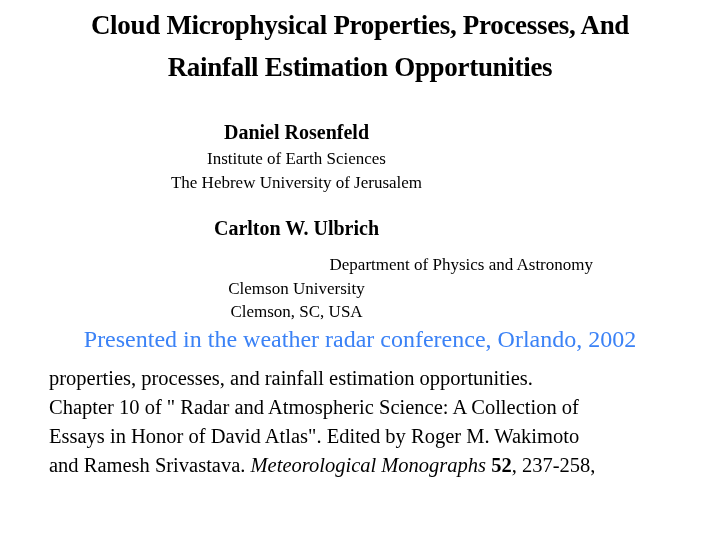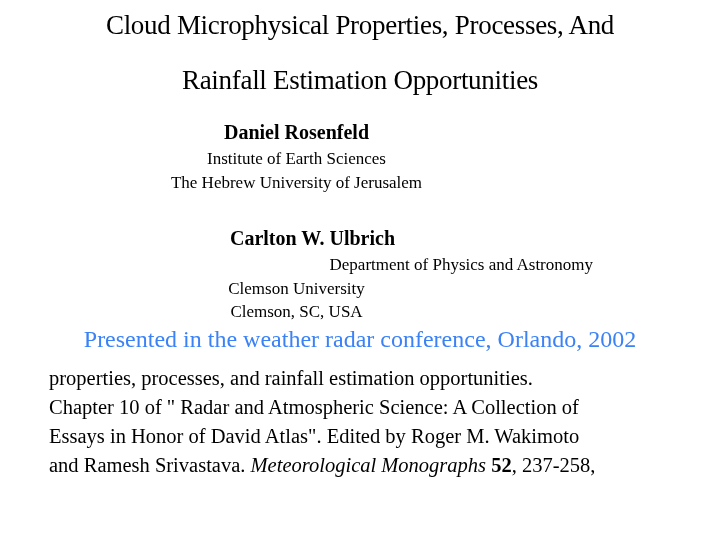--- a/index.html
+++ b/index.html
@@ -1,42 +1,42 @@
 <!DOCTYPE html>
 <html><head>
 <meta charset="utf-8">
 <style>
   html, body { margin:0; padding:0; background:#ffffff; }
   body { width:720px; height:540px; position:relative; overflow:hidden;
          font-family:"Liberation Serif", "DejaVu Serif", serif; color:#000; }
   .title { position:absolute; left:0; width:720px; text-align:center;
-           font-weight:normal; font-size:27px; letter-spacing:-0.3px; }
+           font-weight:bold; font-size:27px; letter-spacing:-0.3px; }
   .t1 { top:10px; }
-  .t2 { top:52px;margin-top:13px; }
+  .t2 { top:52px; }
   .c { position:absolute; left:0; width:593px; text-align:center; }
   .name { font-weight:bold; font-size:20px; }
   .aff { font-size:17px; }
   .red { position:absolute; left:0; width:720px; text-align:center;
          font-size:24px; color:#3b82f6; top:326px; }
   .cite { position:absolute; left:49px; top:364px; width:670px;
           font-size:20.5px; line-height:29px; }
   .cite i { font-style:italic; }
   .cite b { font-weight:bold; }
 </style>
 </head>
 <body>
 
 <div class="title t1">Cloud Microphysical Properties, Processes, And</div>
 <div class="title t2">Rainfall Estimation Opportunities</div>
 
 <div class="c name" style="top:121px;">Daniel Rosenfeld</div>
 <div class="c aff" style="top:149px;">Institute of Earth Sciences</div>
 <div class="c aff" style="top:173px;">The Hebrew University of Jerusalem</div>
 
-<div class="c name" style="top:227px;padding-left:16px;">Carlton W. Ulbrich</div>
+<div class="c name" style="top:217px;">Carlton W. Ulbrich</div>
 <div class="c aff" style="top:255px;text-align:right;">Department of Physics and Astronomy</div>
 <div class="c aff" style="top:279px;">Clemson University</div>
 <div class="c aff" style="top:302px;">Clemson, SC, USA</div>
 
 <div class="red">Presented in the weather radar conference, Orlando, 2002</div>
 
 <div class="cite">
   <div>properties, processes, and rainfall estimation opportunities.</div>
   <div>Chapter 10 of " Radar and Atmospheric Science: A Collection of</div>
   <div>Essays in Honor of David Atlas". Edited by Roger M. Wakimoto</div>

